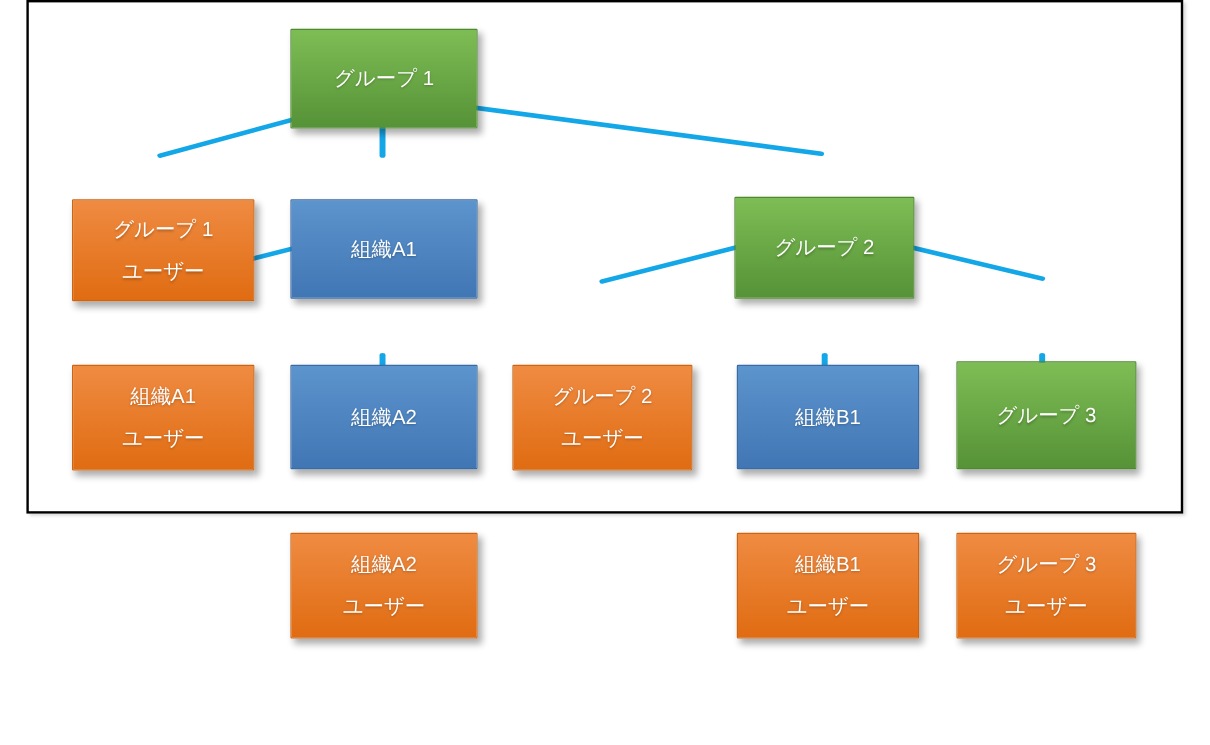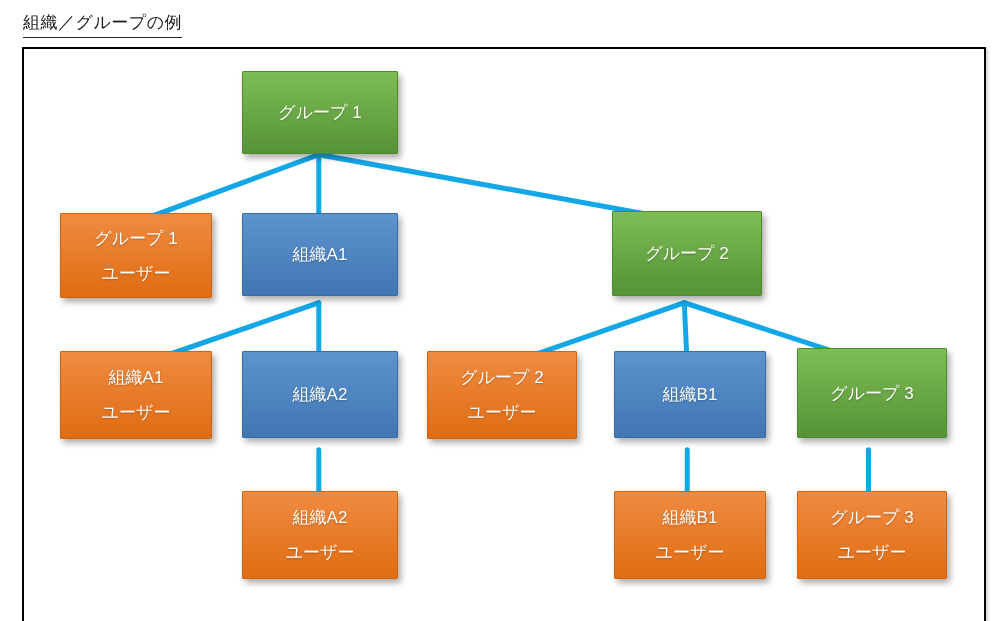--- a/index.html
+++ b/index.html
@@ -18,21 +18,21 @@
     color: #1a1a1a;
     letter-spacing: 0.5px;
     padding-bottom: 3px;
     border-bottom: 1px solid #222222;
   }
 
   .canvas {
     position: relative;
     margin-left: 22px;
     width: 964px;
-    height: 582px;
+    height: 428px;
     border: 2px solid #000000;
     background: #ffffff;
     box-shadow: 2px 2px 3px rgba(0,0,0,0.18);
   }
 
   svg.edges {
     position: absolute;
     left: 0; top: 0;
     width: 100%; height: 100%;
   }
@@ -82,21 +82,20 @@
   .n8  { left: 773px; top: 299px; width: 150px; height: 90px; }
   .n9  { left: 218px; top: 442px; width: 156px; height: 88px; }
   .n10 { left: 590px; top: 442px; width: 152px; height: 88px; }
   .n11 { left: 773px; top: 442px; width: 150px; height: 88px; }
 </style>
 </head>
 <body>
 
 <div class="page">
 
-  <div class="title">組織／グループの例</div>
 
   <div class="canvas">
 
     <svg class="edges" viewBox="0 0 964 558" preserveAspectRatio="none">
       <line x1="296" y1="102" x2="110" y2="168"></line>
       <line x1="296" y1="102" x2="296" y2="168"></line>
       <line x1="296" y1="102" x2="663" y2="166"></line>
       <line x1="296" y1="245" x2="112" y2="306"></line>
       <line x1="296" y1="245" x2="296" y2="306"></line>
       <line x1="663" y1="245" x2="480" y2="306"></line>

